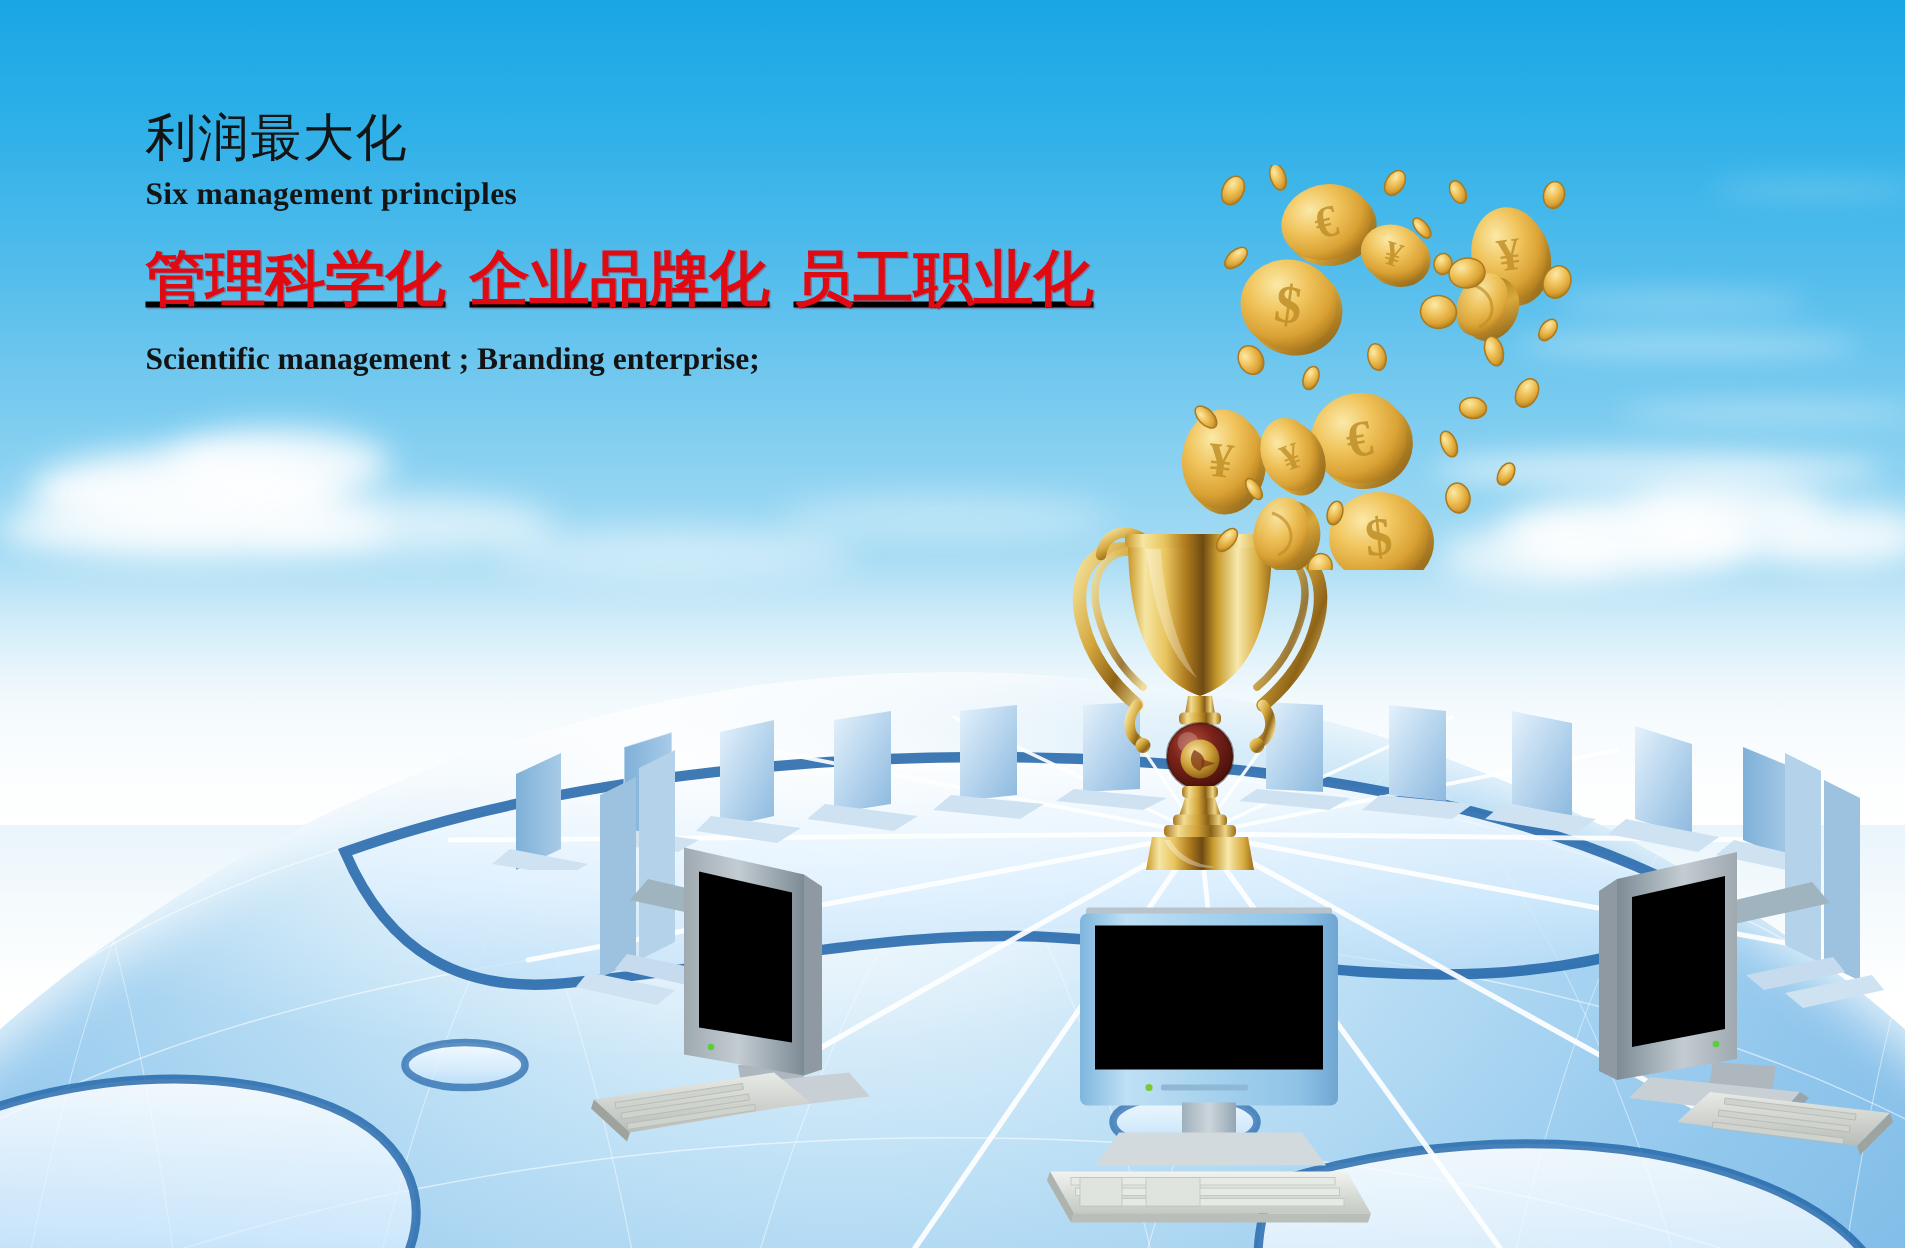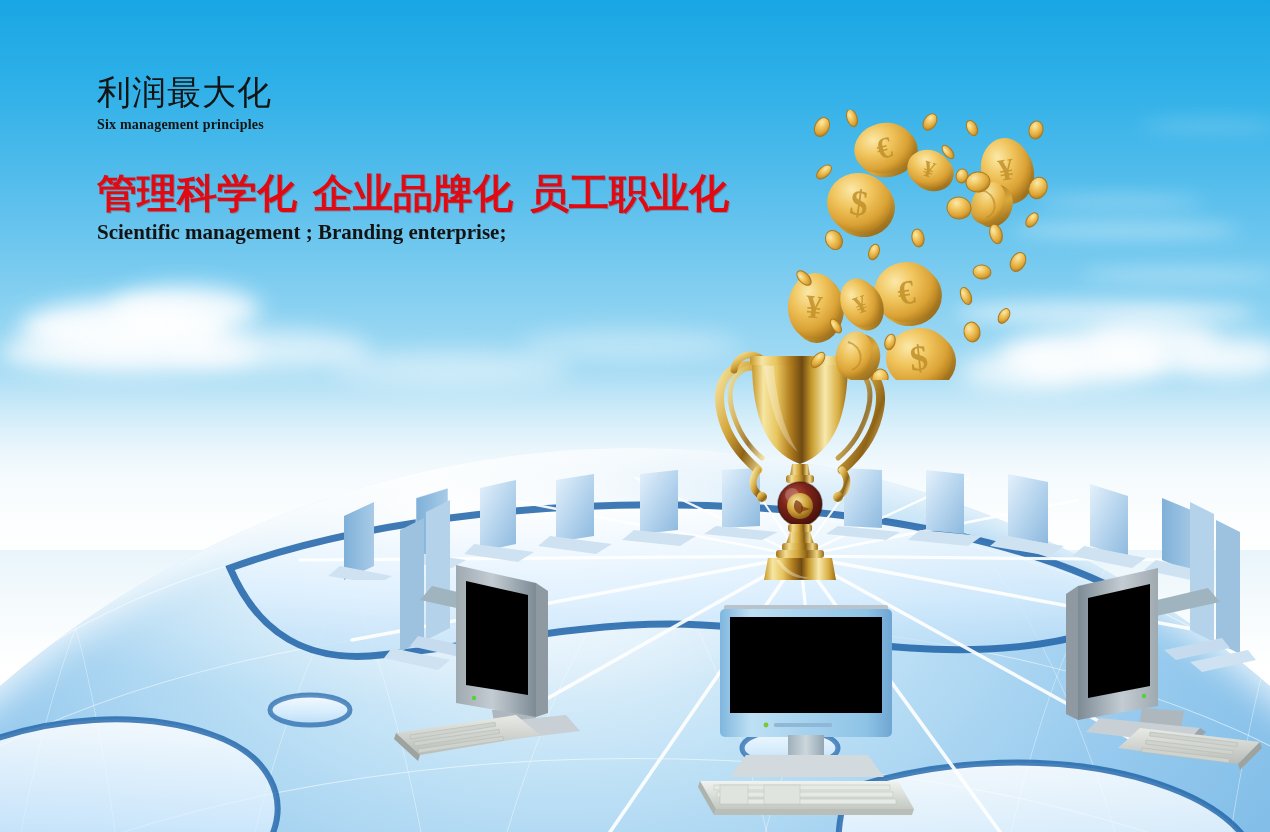--- a/index.html
+++ b/index.html
@@ -153,42 +153,44 @@
     font-family: "Liberation Sans", sans-serif;
     font-size: 34px;
     font-weight: 400;
     color: #141414;
     line-height: 1.18;
     letter-spacing: 1px;
     margin: 0;
   }
   .title-en {
     font-family: "Liberation Serif", serif;
-    font-size: 14px;
+    font-size: 21px;
     font-weight: 700;
     color: #141414;
     margin: 5px 0 16px 0;
     letter-spacing: .2px;
   }
   .slogans {
-    margin-top: 36px;
+    margin-top: 20px;
+    text-decoration: underline;
   }
   .slogan-line {
     font-family: "Liberation Sans", sans-serif;
     font-size: 40px;
     font-weight: 700;
     color: #e00a13;
     line-height: 1.22;
     letter-spacing: 0px;
     white-space: nowrap;
     text-shadow: 1px 1px 0 rgba(140,0,0,.28);
   }
   .slogan-line .gap { display: inline-block; width: 16px; }
 
   .en-lines {
+    margin-top: 14px;
   }
   .en-line {
     font-family: "Liberation Serif", serif;
     font-size: 21px;
     font-weight: 700;
     color: #131313;
     line-height: 1.42;
     white-space: nowrap;
   }
 </style>

